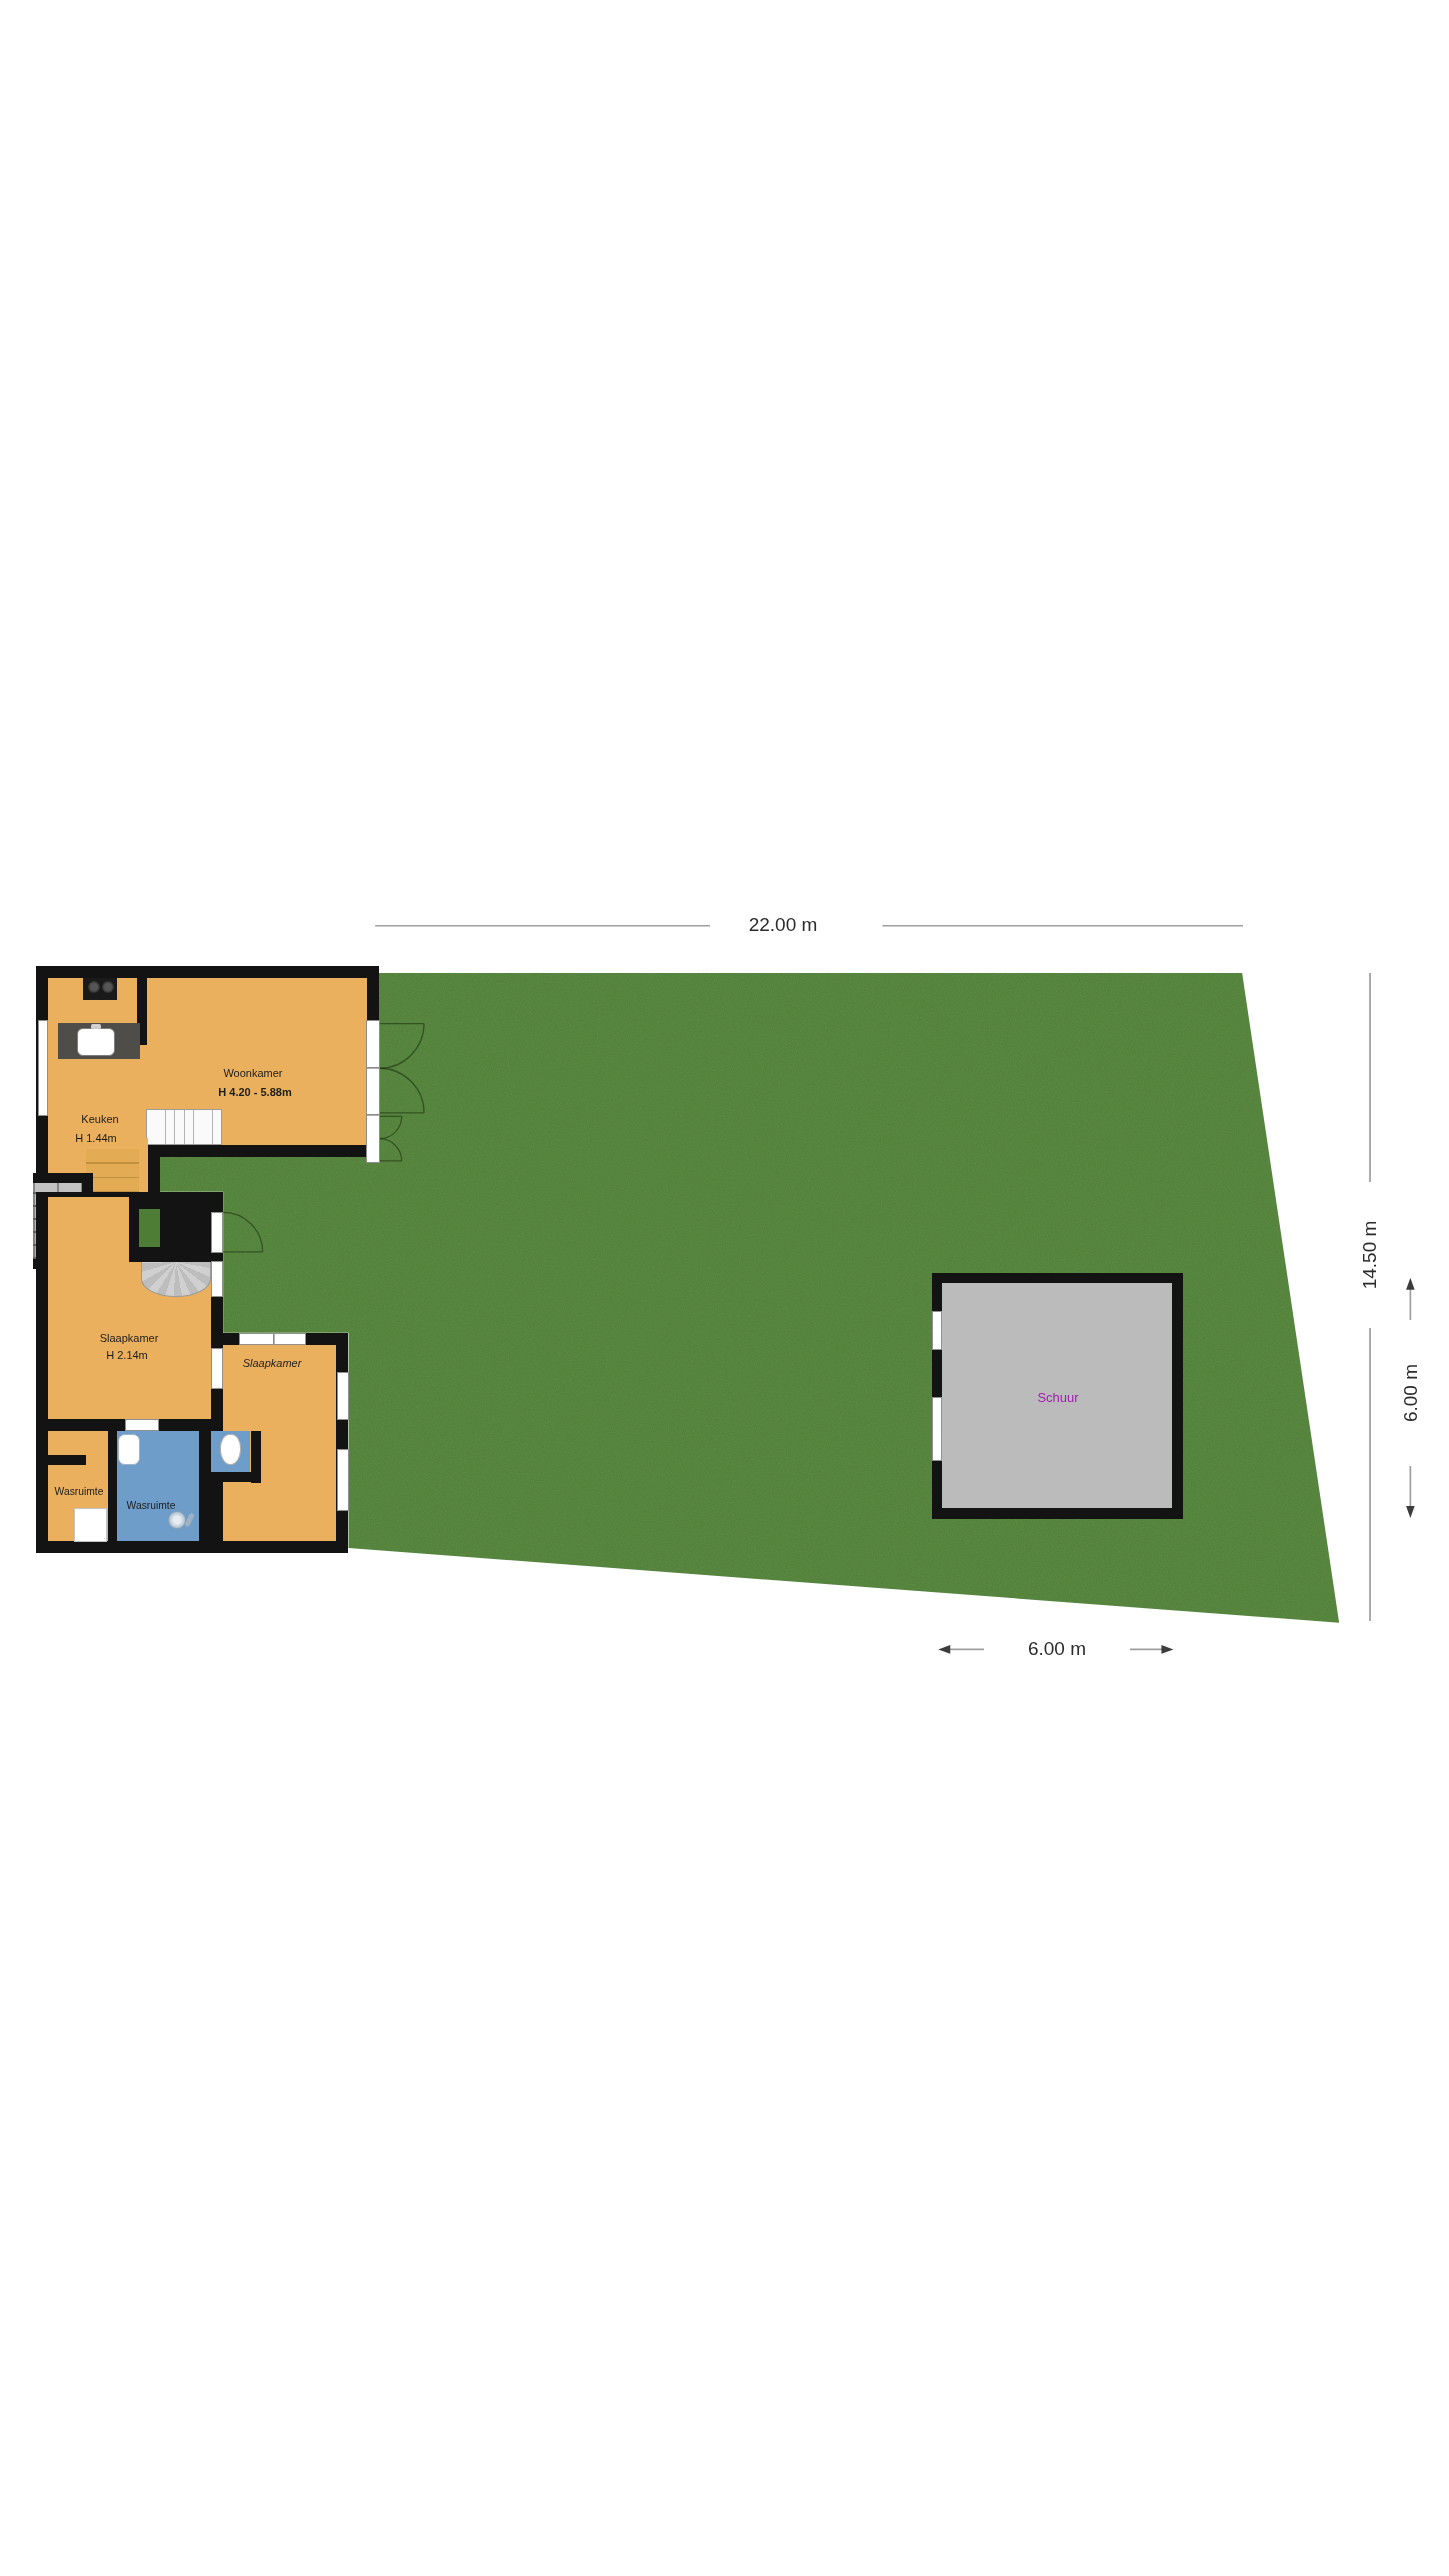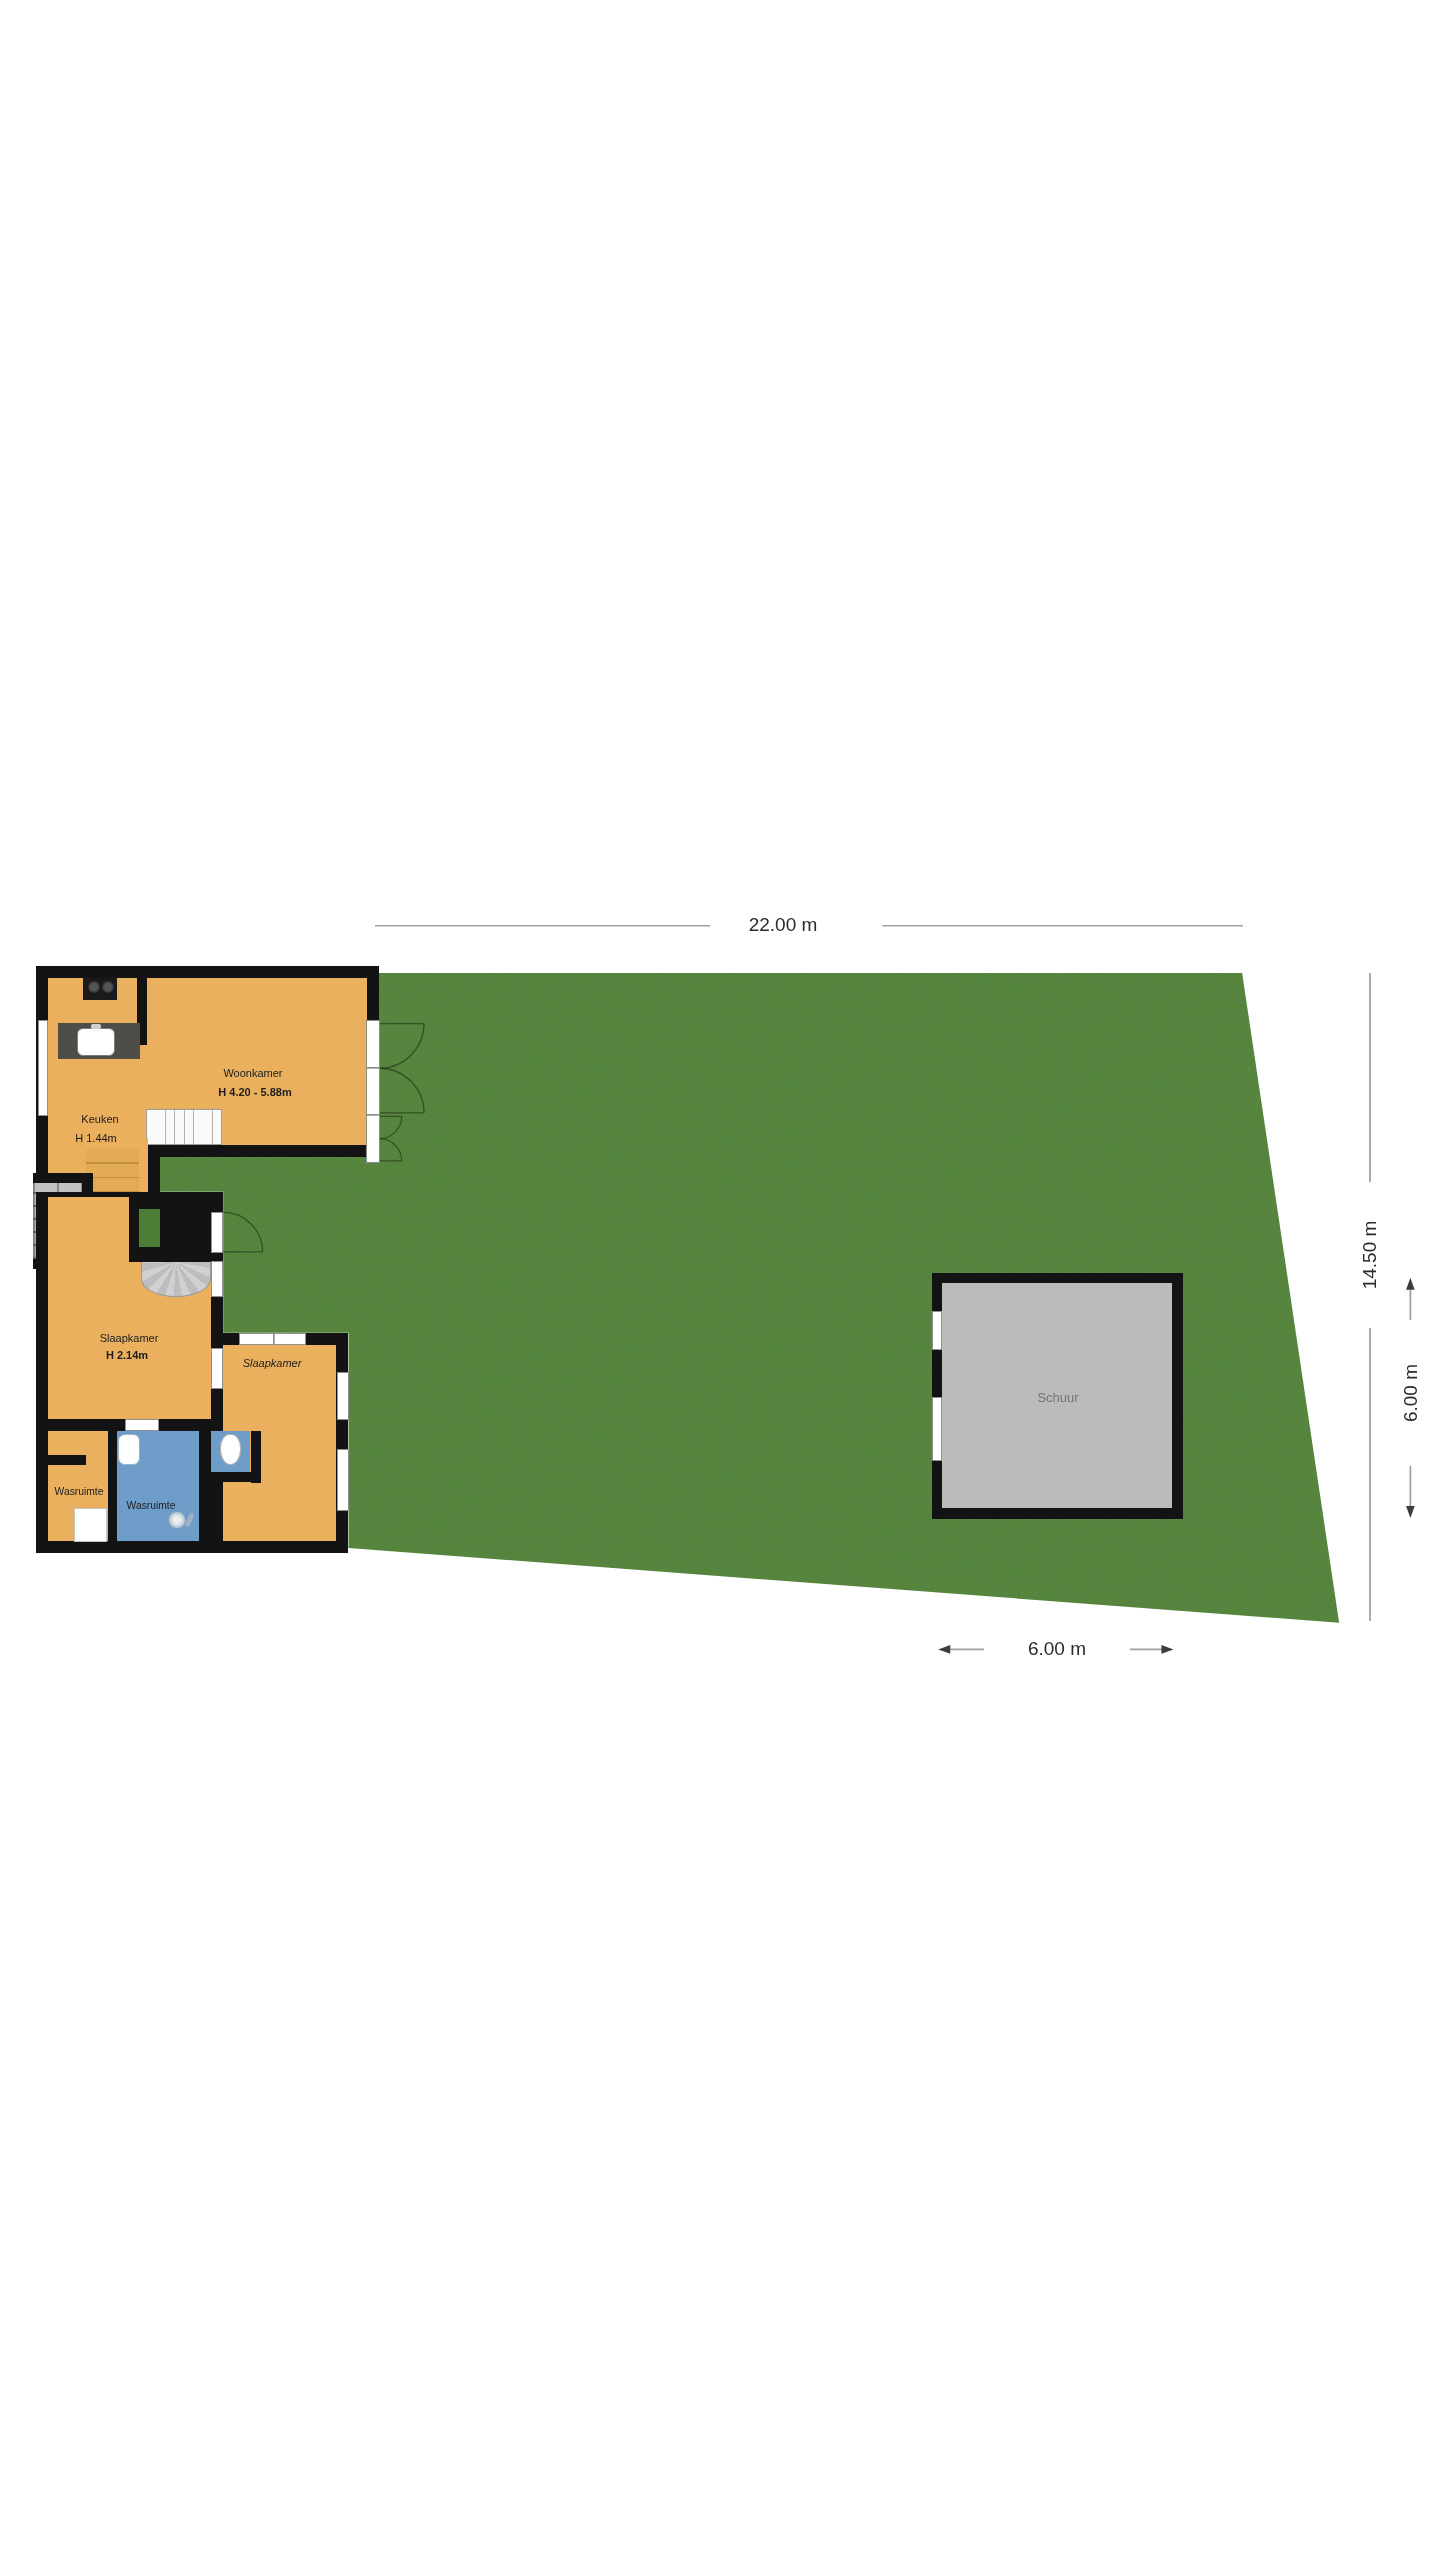--- a/index.html
+++ b/index.html
@@ -118,25 +118,25 @@
       <polygon points="1093,1921 1107,1916 1107,1926"></polygon>
       <polygon points="1367,1921 1353,1916 1353,1926"></polygon>
     </g>
   </svg>
 
   <div class="lbl" style="left:180px;top:1067px;">Woonkamer</div>
   <div class="lbl" style="left:182px;top:1086px;font-weight:bold;">H 4.20 - 5.88m</div>
   <div class="lbl" style="left:27px;top:1113px;">Keuken</div>
   <div class="lbl" style="left:23px;top:1132px;">H 1.44m</div>
   <div class="lbl" style="left:56px;top:1332px;">Slaapkamer</div>
-  <div class="lbl" style="left:54px;top:1349px;font-weight:bold;">H 2.14m</div>
+  <div class="lbl" style="left:54px;top:1349px;">H 2.14m</div>
   <div class="lbl" style="left:199px;top:1357px;font-style:italic;">Slaapkamer</div>
   <div class="lbl" style="left:78px;top:1499px;font-size:10.3px;">Wasruimte</div>
   <div class="lbl" style="left:6px;top:1485px;font-size:10.3px;text-align:center;">Wasruimte</div>
-  <div class="lbl" style="left:985px;top:1391px;font-size:13px;color:#737373;">Schuur</div>
+  <div class="lbl" style="left:985px;top:1391px;font-size:13px;color:#a21caf;">Schuur</div>
 
   <div class="dim" style="left:710px;top:914px;">22.00 m</div>
   <div class="dim rot" style="left:1297px;top:1244px;">14.50 m</div>
   <div class="dim rot" style="left:1338px;top:1382px;">6.00 m</div>
   <div class="dim" style="left:984px;top:1638px;">6.00 m</div>
 
 </div>
 
 
 </body></html>

